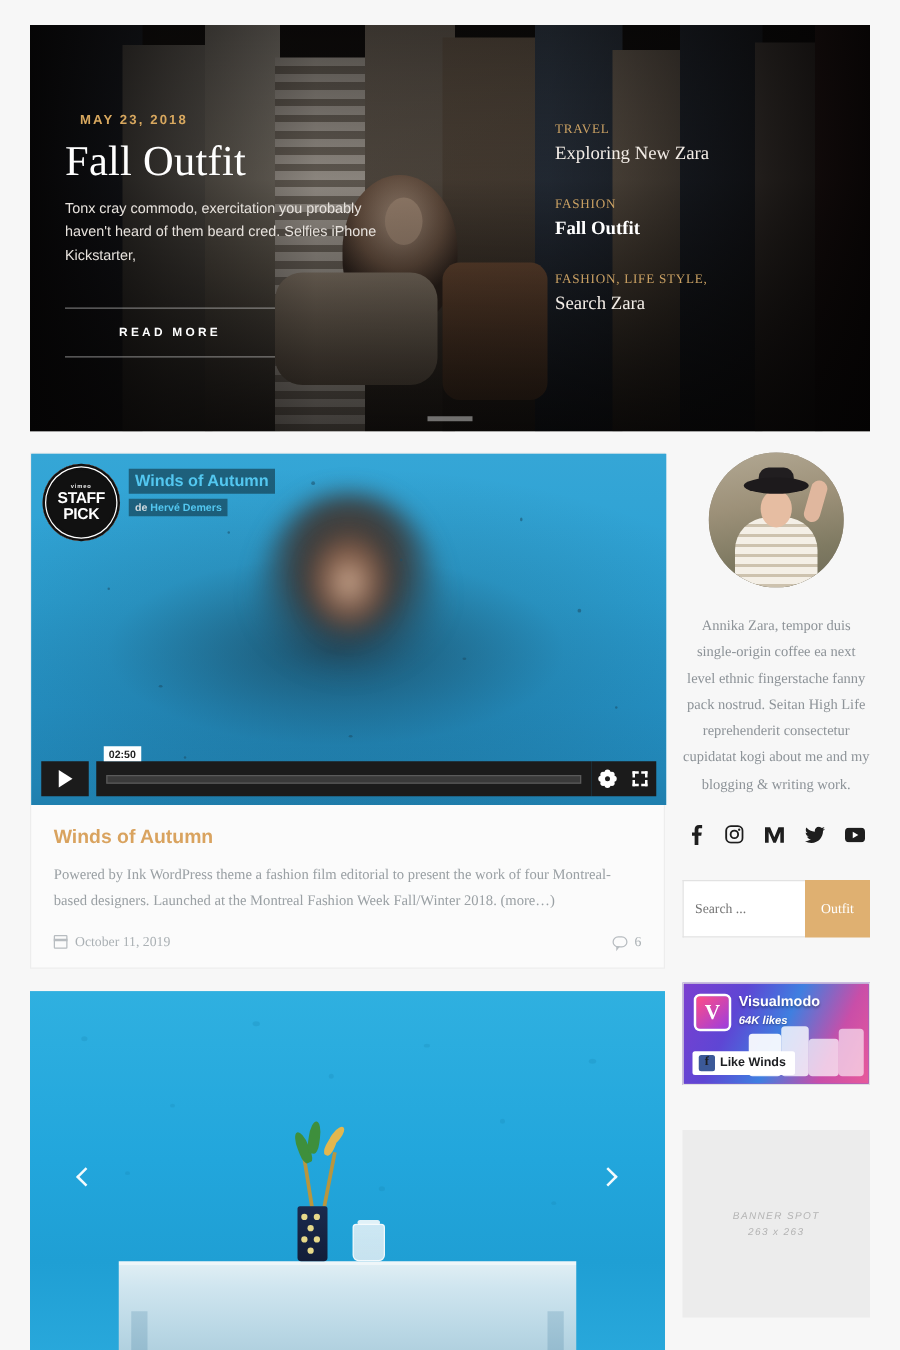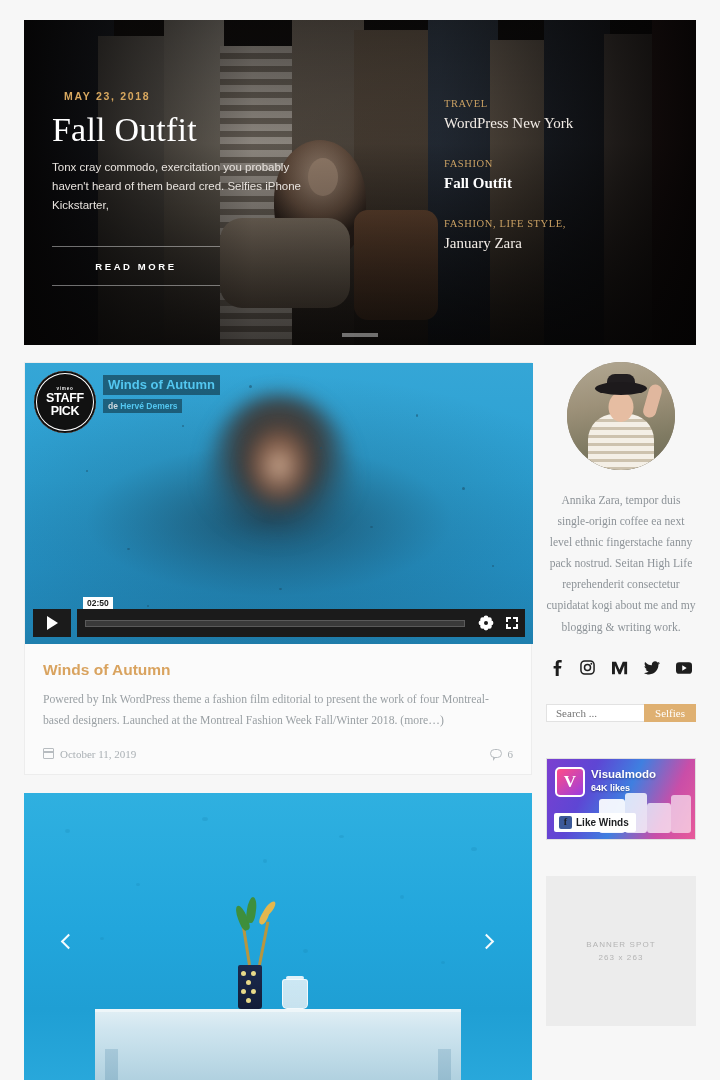--- a/index.html
+++ b/index.html
@@ -278,21 +278,21 @@
   .bio {
     font-family: "Liberation Serif", serif; font-size: 11.6px; color: #8d9398;
     line-height: 1.82; text-align: center; margin-bottom: 22px;
   }
   .socials {
     display: flex; align-items: center; justify-content: space-between;
     padding: 0 4px; margin-bottom: 28px;
   }
   .socials svg { display: block; }
 
-  .searchbox { display: flex; height: 18px; margin-bottom: 36px; }
+  .searchbox { display: flex; height: 46px; margin-bottom: 36px; }
   .searchbox input {
     flex: 1; min-width: 0; border: 1px solid #e2e2e2; border-right: 0; background: #fff;
     font-family: "Liberation Serif", serif; font-size: 11px; color: #9aa0a4;
     padding: 0 9px; outline: none;
   }
   .searchbox button {
     width: 52px; border: 0; background: #dfb071; color: #fff; cursor: pointer;
     font-family: "Liberation Serif", serif; font-size: 11px;
   }
 
@@ -312,38 +312,38 @@
     display: flex; align-items: center; justify-content: center;
     color: #fff; font-size: 17px; font-weight: 800; font-family: "Liberation Serif", serif;
     border: 2px solid #fff;
   }
   .fb-name {
     position: absolute; left: 44px; top: 9px; color: #fff;
     font-size: 11.5px; font-weight: 700; text-shadow: 0 1px 2px rgba(0,0,0,.35);
   }
   .fb-likes {
     position: absolute; left: 44px; top: 24px; color: #fff;
-    font-size: 9px; font-weight: 700; text-shadow: 0 1px 2px rgba(0,0,0,.35);
+    font-size: 9px; font-weight: 700; text-shadow: 0 1px 2px rgba(0,0,0,.35); font-style: italic;
   }
   .fb-like-btn {
     position: absolute; left: 7px; bottom: 7px; height: 19px;
     background: #fff; border-radius: 2px; display: flex; align-items: center;
     padding: 0 7px 0 5px; gap: 4px;
   }
   .fb-f {
     width: 13px; height: 13px; background: #3b5998; color: #fff; border-radius: 2px;
     font-size: 10px; font-weight: 800; font-family: "Liberation Serif", serif;
     display: flex; align-items: center; justify-content: center; line-height: 1;
   }
   .fb-like-btn span { font-size: 10px; font-weight: 700; color: #1c1e21; }
 
   .banner {
     width: 150px; height: 150px; background: #ececec;
     display: flex; flex-direction: column; align-items: center; justify-content: center;
-    color: #b4b4b4; gap: 4px;
+    color: #b4b4b4; gap: 4px; font-style: italic;
   }
   .banner div { font-size: 8px; letter-spacing: 1.1px; }
 </style>
 </head>
 <body>
 
 <div class="page">
 
   <div class="hero">
     <div class="hero-photo">
@@ -370,29 +370,29 @@
       <h1 class="hero-title">Fall Outfit</h1>
       <p class="hero-exc">Tonx cray commodo, exercitation you probably haven't heard of them beard cred. Selfies iPhone Kickstarter,</p>
       <div class="readmore">
         <span>READ MORE</span>
       </div>
     </div>
 
     <div class="hero-right">
       <div class="hr-item">
         <div class="hr-cat">TRAVEL</div>
-        <div class="hr-ttl">WordPress New York</div>
+        <div class="hr-ttl">Exploring New Zara</div>
       </div>
       <div class="hr-item active">
         <div class="hr-cat">FASHION</div>
         <div class="hr-ttl">Fall Outfit</div>
       </div>
       <div class="hr-item">
         <div class="hr-cat">FASHION, LIFE STYLE,</div>
-        <div class="hr-ttl">January Zara</div>
+        <div class="hr-ttl">Search Zara</div>
       </div>
     </div>
 
     <div class="hero-dots"></div>
   </div>
 
   <div class="body-grid">
 
     <div class="col-main">
 
@@ -548,21 +548,21 @@
         <a href="#">
             <svg width="16" height="12" viewBox="0 0 18 13">
               <rect x="0" y="0" width="18" height="13" rx="3.5" fill="#1e1e1e"></rect>
               <path fill="#fff" d="M7 3.5 12 6.5 7 9.5z"></path>
             </svg>
           </a>
       </div>
 
       <form class="searchbox">
         <input type="text" placeholder="Search ..." style="">
-        <button type="submit">Selfies</button>
+        <button type="submit">Outfit</button>
       </form>
 
       <div class="fbwidget">
         <div class="fb-bg"></div>
         <div class="fb-cards">
           <div class="fbc" style="left:52px;top:40px;width:26px;height:34px;"></div>
           <div class="fbc" style="left:78px;top:34px;width:22px;height:40px;opacity:.8;"></div>
           <div class="fbc" style="left:100px;top:44px;width:24px;height:30px;opacity:.7;"></div>
           <div class="fbc" style="left:124px;top:36px;width:20px;height:38px;opacity:.6;"></div>
         </div>

